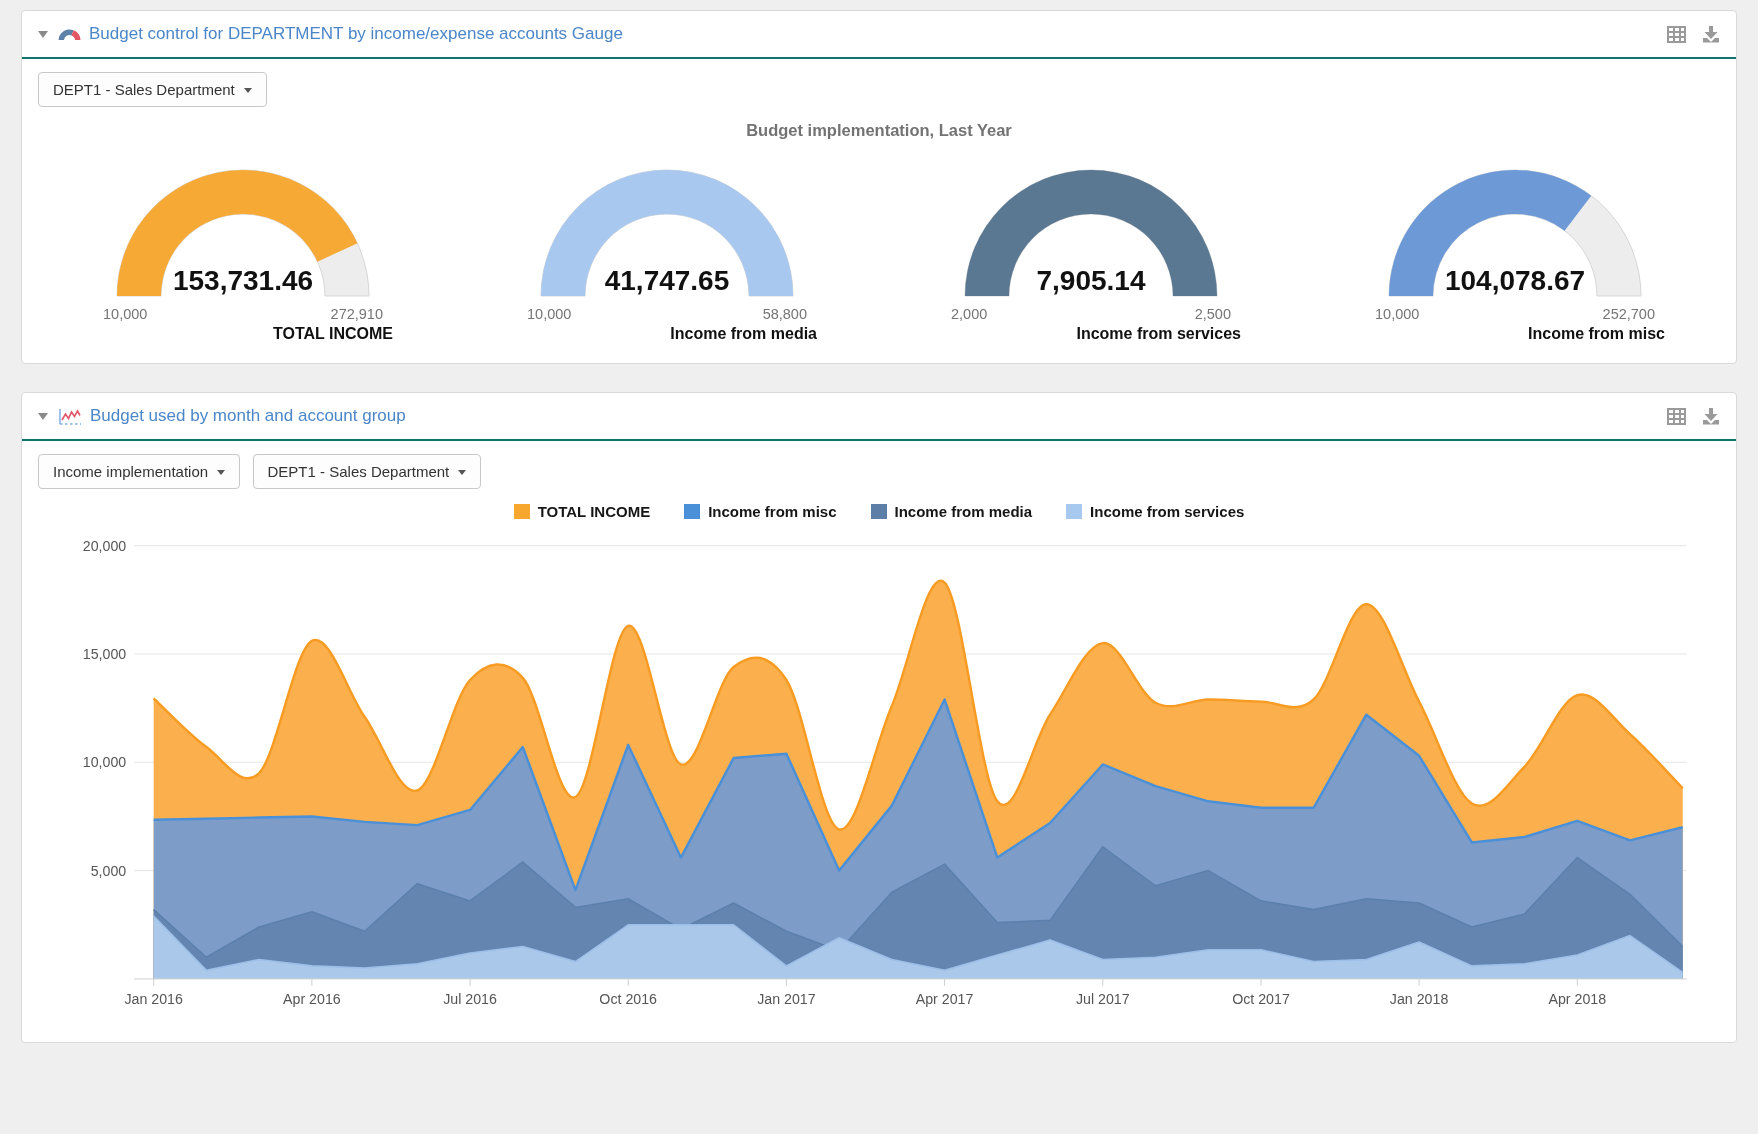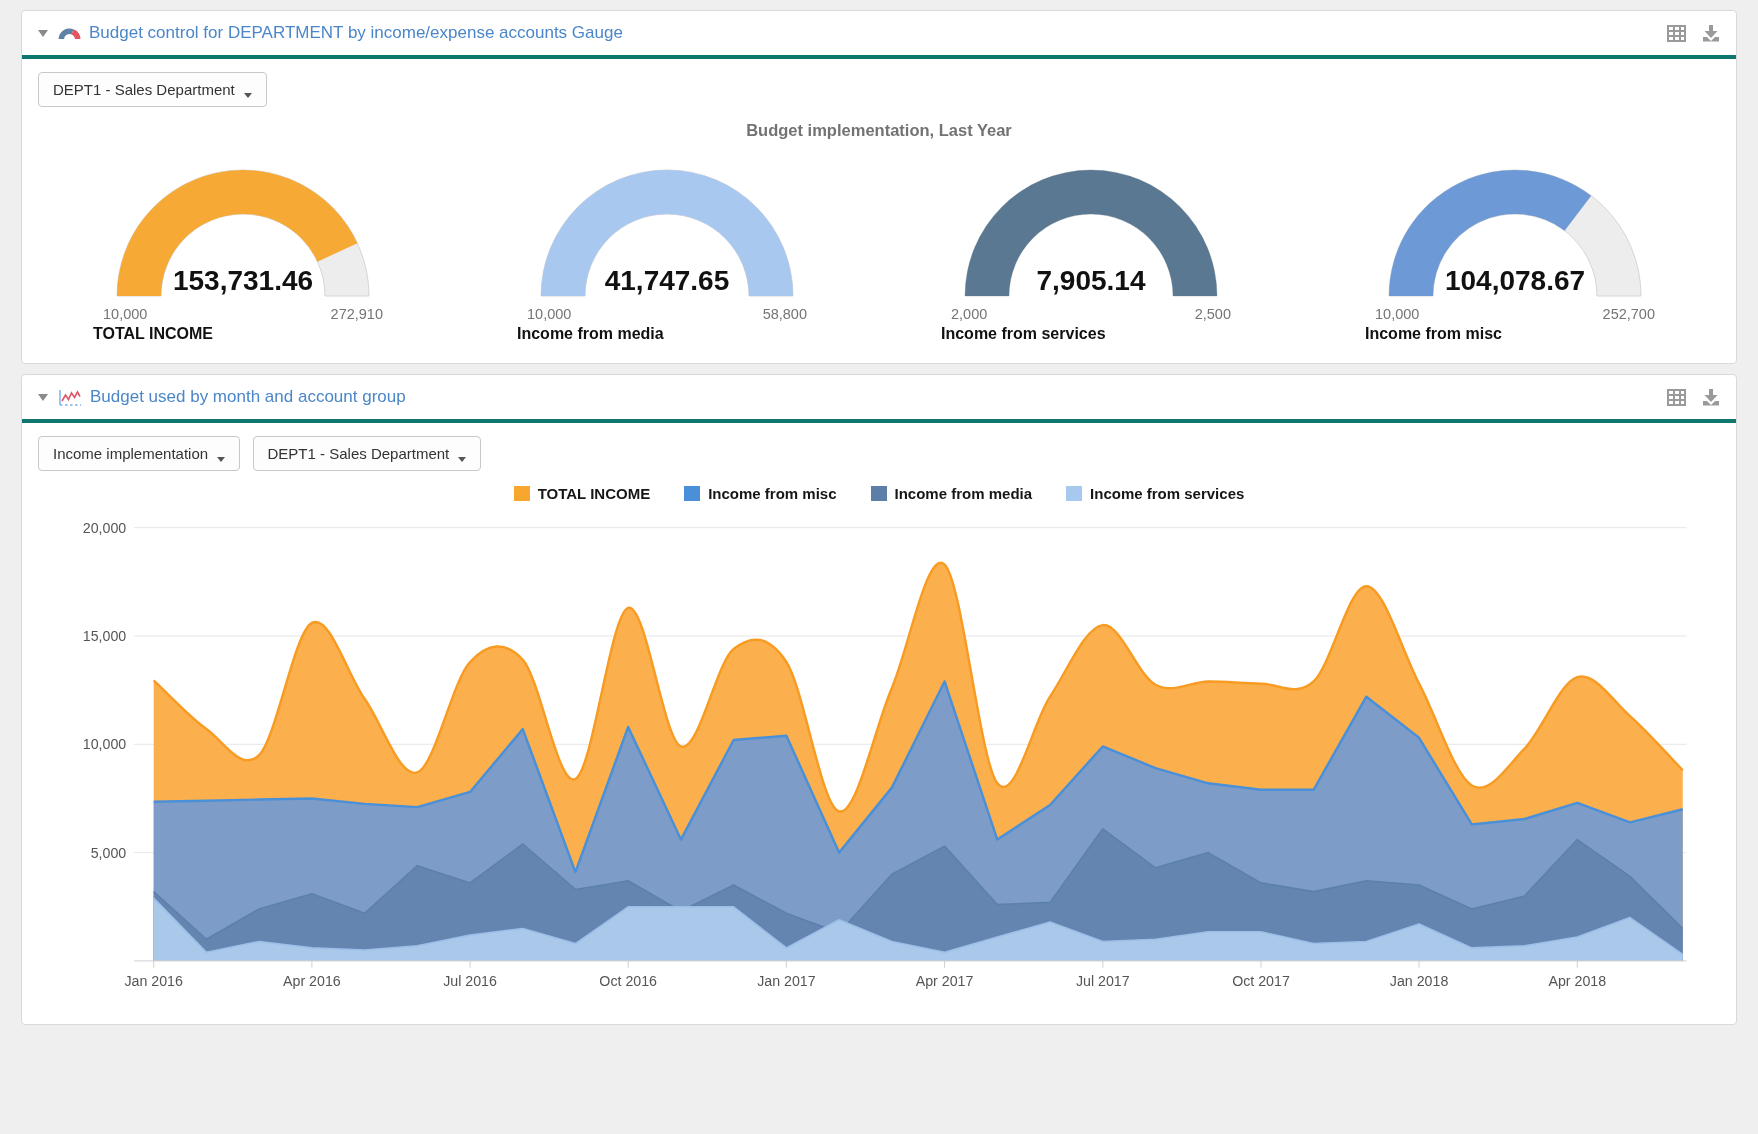--- a/index.html
+++ b/index.html
@@ -9,27 +9,27 @@
     font-family: "Liberation Sans", "DejaVu Sans", sans-serif;
     padding: 10px 21px 30px 21px;
     color: #1a1a1a;
   }
   .panel {
     background: #fff;
     border: 1px solid #d9d9d9;
     border-radius: 4px;
     overflow: hidden;
   }
-  .panel + .panel { margin-top: 10px; }
+  .panel + .panel { margin-top: 28px; }
   .panel-header {
     display: flex;
     align-items: center;
     height: 48px;
     padding: 0 16px;
-    border-bottom: 4px solid #0f766e;
+    border-bottom: 2px solid #0f766e;
   }
   .collapse-caret {
     width: 0; height: 0;
     border-left: 5px solid transparent;
     border-right: 5px solid transparent;
     border-top: 7px solid #8a8a8a;
     margin-right: 10px;
     cursor: pointer;
   }
   .hdr-icon { display: inline-flex; margin-right: 8px; }
@@ -37,21 +37,21 @@
     color: #4a86c8;
     font-size: 17px;
     text-decoration: none;
     cursor: pointer;
   }
   .spacer { flex: 1; }
   .hdr-tool { display: inline-flex; margin-left: 16px; cursor: pointer; }
   .panel-body { padding: 13px 16px 20px 16px; }
   .dropdown {
     display: inline-flex;
-    align-items: flex-end;
+    align-items: center;
     gap: 9px;
     background: #fdfdfd;
     border: 1px solid #c8c8c8;
     border-radius: 4px;
     padding: 8px 14px;
     font-size: 15px;
     font-family: inherit;
     color: #333;
     cursor: pointer;
   }
@@ -69,21 +69,21 @@
     font-size: 16.5px;
     margin: 14px 0 4px 0;
     color: #737373;
   }
   .gauge-row {
     display: flex;
     justify-content: space-between;
     padding: 0 55px;
     margin-top: 22px;
   }
-  .gauge { width: 300px; text-align: left; }
+  .gauge { width: 300px; text-align: right; }
   .gauge svg { display: block; margin: 0 auto; }
   .gauge-minmax {
     width: 280px;
     margin: 2px auto 0 auto;
     display: flex;
     justify-content: space-between;
     font-size: 14.5px;
     color: #757575;
   }
   .gauge-label { font-weight: bold; font-size: 16px; margin-top: 3px; color: #111; }

